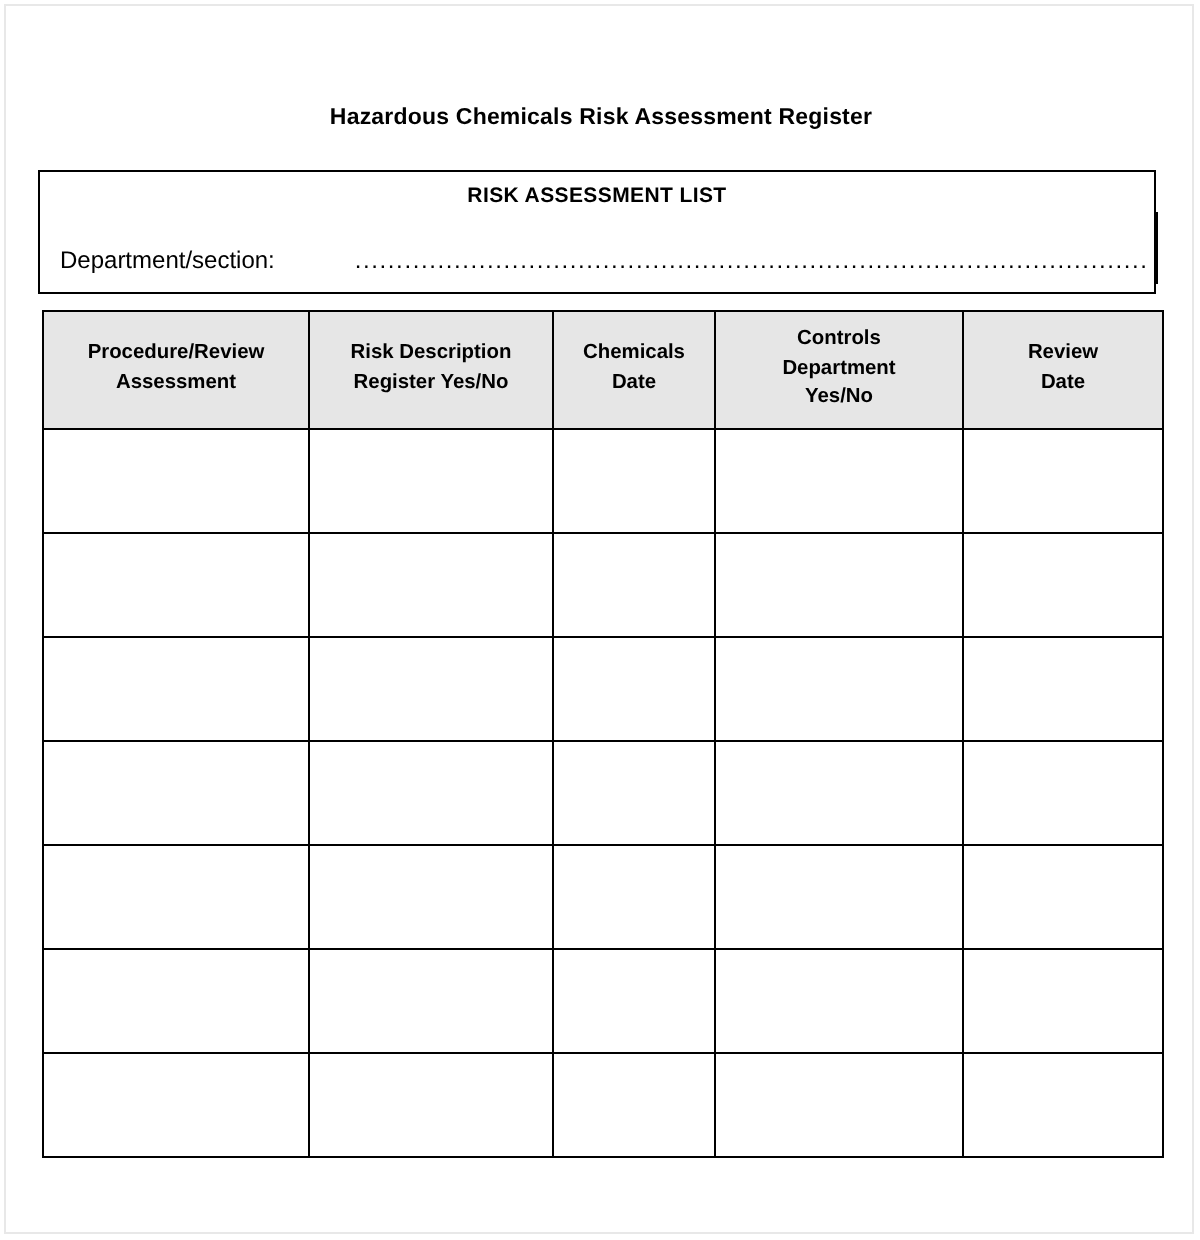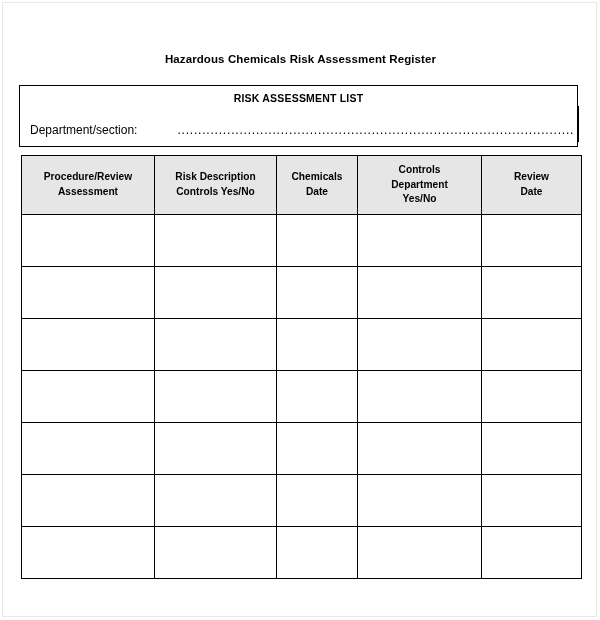--- a/index.html
+++ b/index.html
@@ -157,21 +157,21 @@
       <col class="col-5">
     </colgroup>
     <thead>
       <tr>
         <th>
           <span class="hdr-line">Procedure/Review</span>
           <span class="hdr-line">Assessment</span>
         </th>
         <th>
           <span class="hdr-line">Risk Description</span>
-          <span class="hdr-line">Controls Yes/No</span>
+          <span class="hdr-line">Register Yes/No</span>
         </th>
         <th>
           <span class="hdr-line">Chemicals</span>
           <span class="hdr-line">Date</span>
         </th>
         <th>
           <span class="hdr-line">Controls</span>
           <span class="hdr-line">Department</span>
           <span class="hdr-line">Yes/No</span>
         </th>

